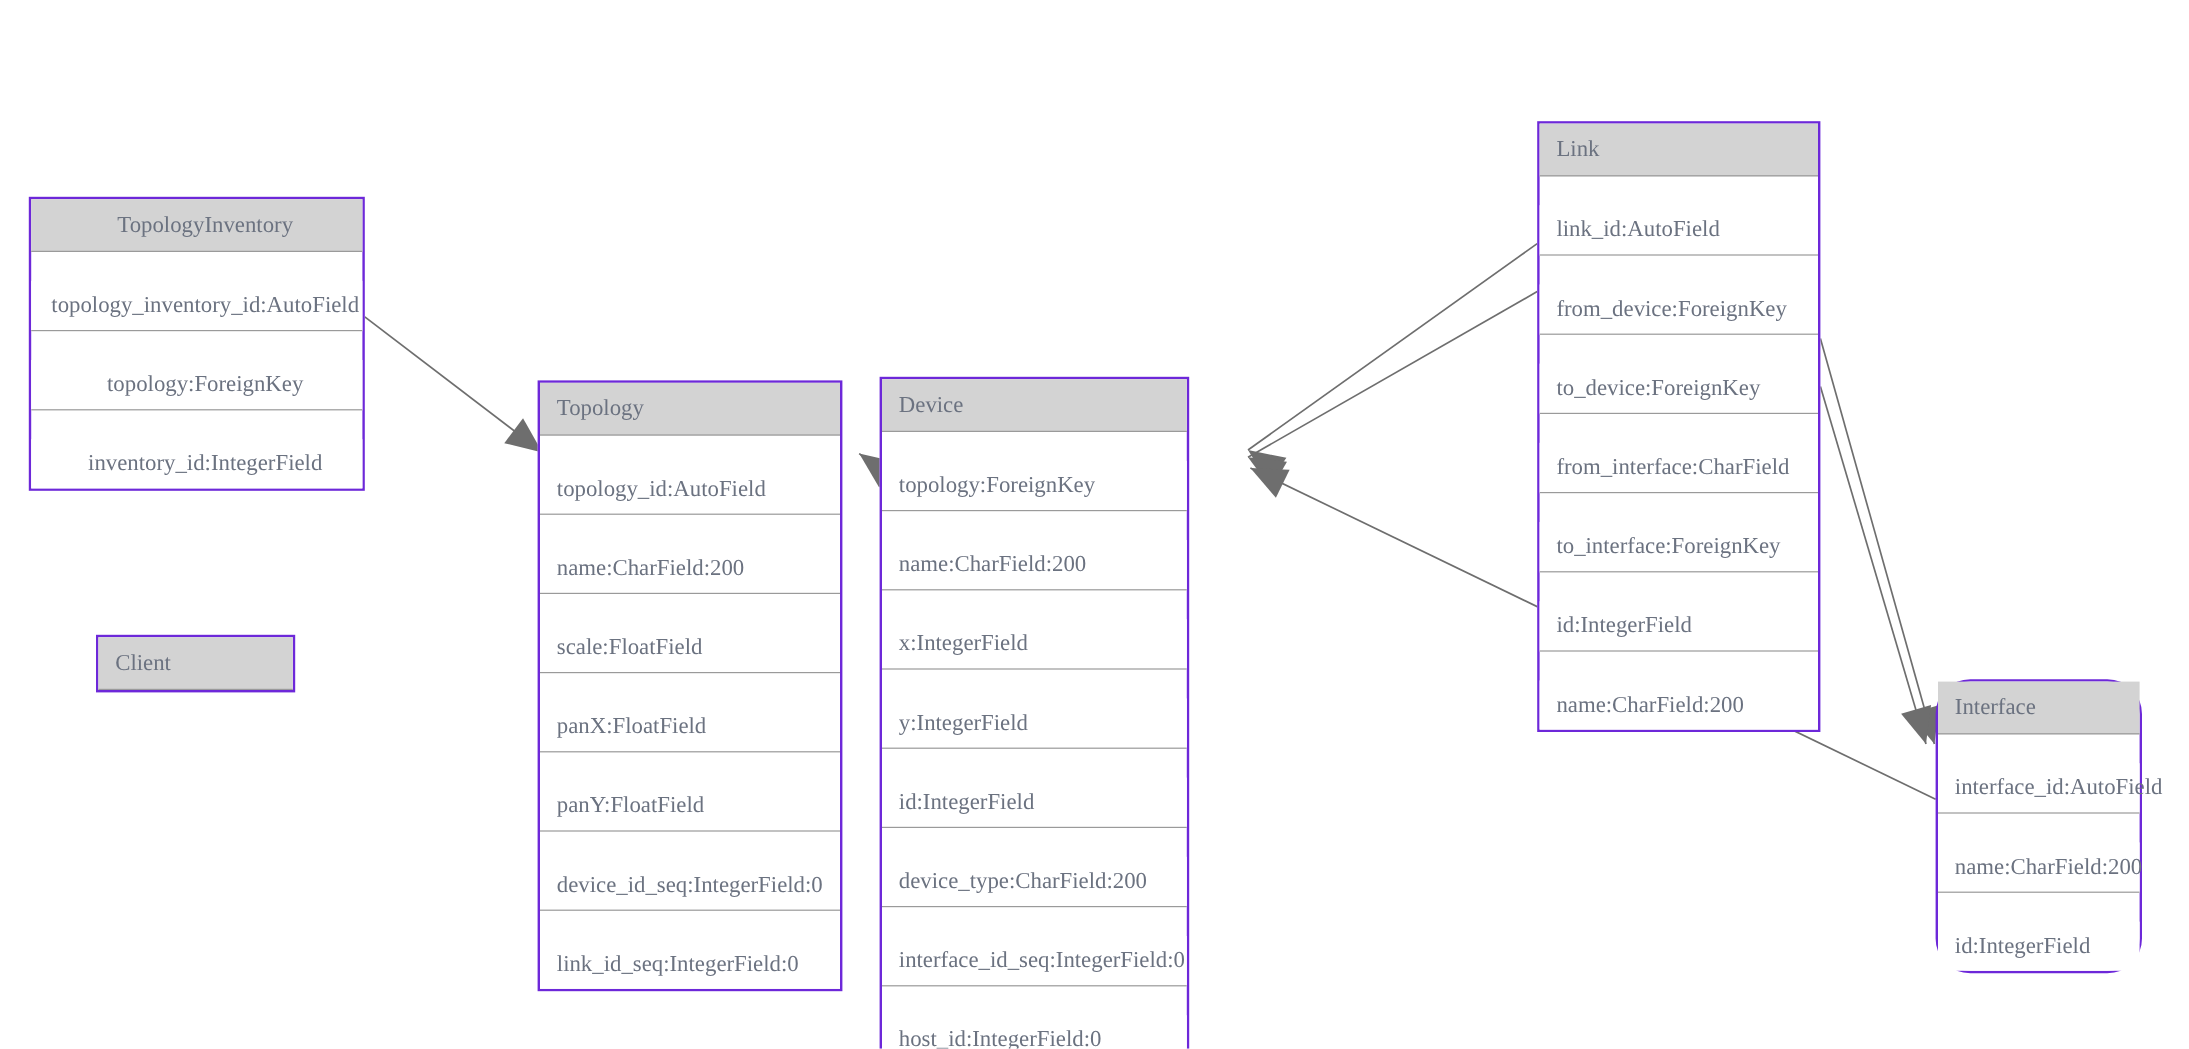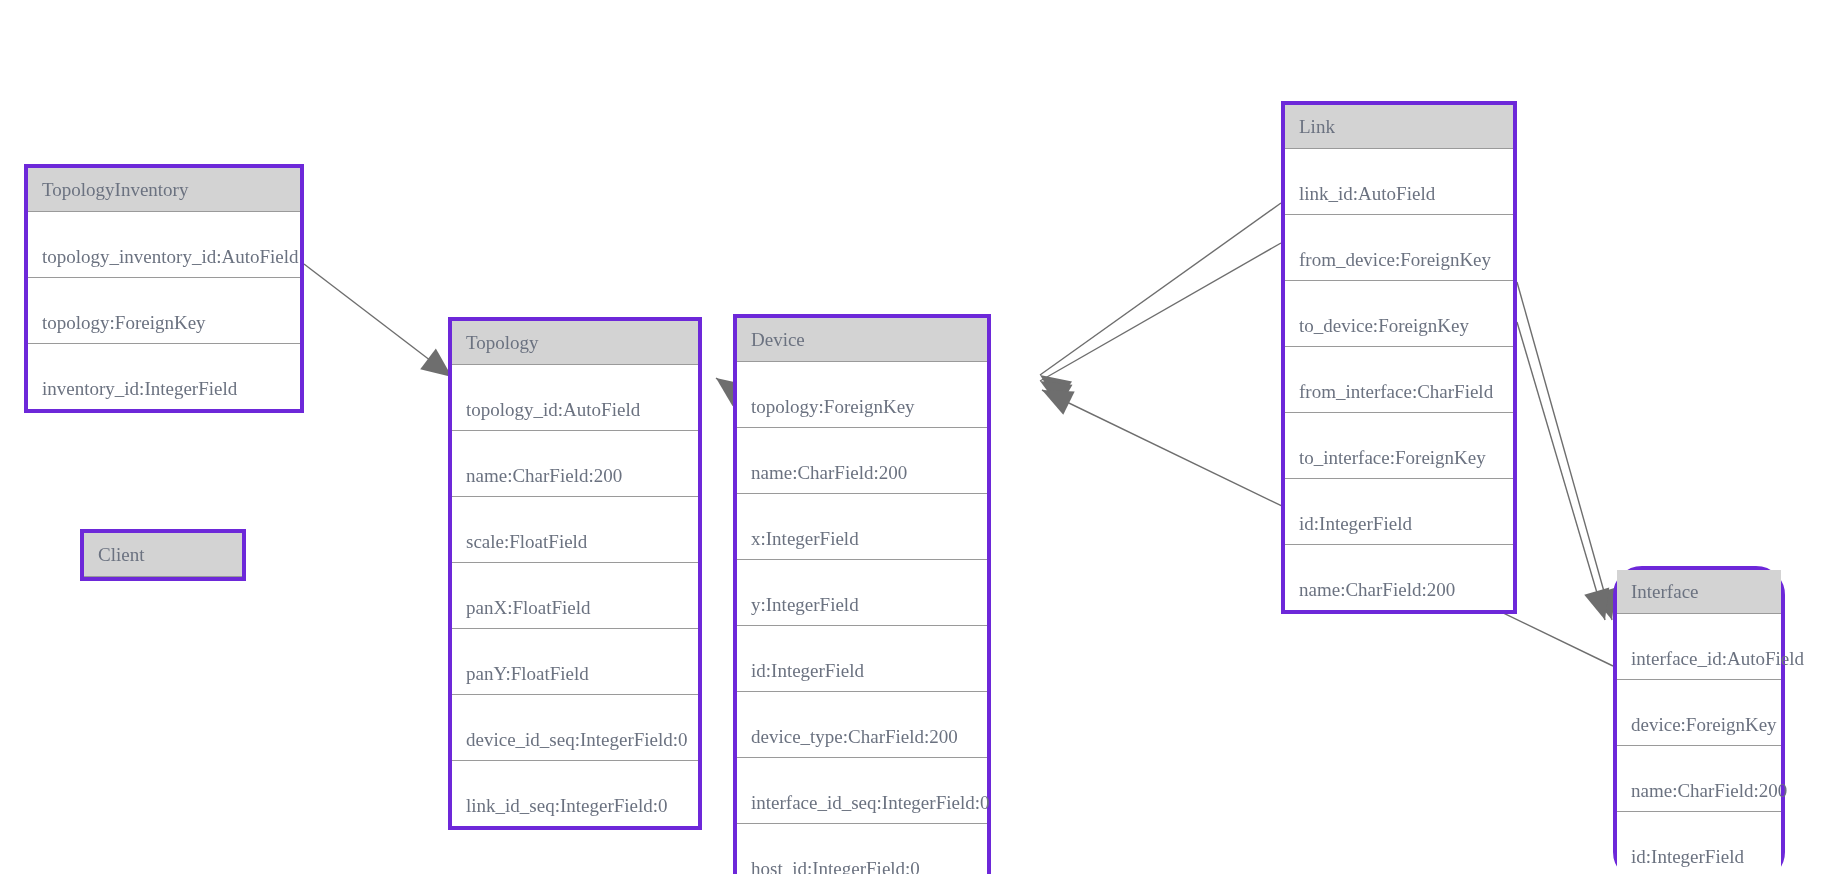--- a/index.html
+++ b/index.html
@@ -19,21 +19,21 @@
     position: absolute;
     left: 0;
     top: 0;
     width: 1824px;
     height: 874px;
     pointer-events: none;
   }
   .entity {
     position: absolute;
     box-sizing: border-box;
-    border: 4px solid #6d28d9;
+    border: 2px solid #6d28d9;
     background: #ffffff;
     border-collapse: collapse;
   }
   .entity-header {
     box-sizing: border-box;
     background: #d3d3d3;
     border-bottom: 1px solid #9a9a9a;
     color: #6b7280;
     font-size: 19px;
     line-height: 1;
@@ -83,21 +83,21 @@
       <path d="M 1517,282 L 1612,620" stroke="#6e6e6e" stroke-width="1.4" fill="none"></path>
       <g transform="translate(1612,620) rotate(74)">
         <path d="M 0,0 L -30,-13 L -30,13 Z" fill="#6e6e6e"></path>
       </g>
       <path d="M 1517,322 L 1605,620" stroke="#6e6e6e" stroke-width="1.4" fill="none"></path>
       <g transform="translate(1605,620) rotate(74)">
         <path d="M 0,0 L -30,-13 L -30,13 Z" fill="#6e6e6e"></path>
       </g>
     </svg>
   <div id="entity-layer">
-      <div class="entity" style="left: 24px; top: 164px; width: 280px;">
+      <div class="entity" style="left: 24px; top: 164px; width: 280px; text-align: center;">
         <div class="entity-header">TopologyInventory</div>
         <div class="entity-field">topology_inventory_id:AutoField</div>
         <div class="entity-field">topology:ForeignKey</div>
         <div class="entity-field last">inventory_id:IntegerField</div>
       </div>
       <div class="entity" style="left: 80px; top: 529px; width: 166px;">
         <div class="entity-header">Client</div>
       </div>
       <div class="entity" style="left: 448px; top: 317px; width: 254px;">
         <div class="entity-header">Topology</div>
@@ -126,18 +126,17 @@
         <div class="entity-field">from_device:ForeignKey</div>
         <div class="entity-field">to_device:ForeignKey</div>
         <div class="entity-field">from_interface:CharField</div>
         <div class="entity-field">to_interface:ForeignKey</div>
         <div class="entity-field">id:IntegerField</div>
         <div class="entity-field last">name:CharField:200</div>
       </div>
       <div class="entity" style="left: 1613px; top: 566px; width: 172px; border-radius: 29px;">
         <div class="entity-header">Interface</div>
         <div class="entity-field">interface_id:AutoField</div>
-        <div class="entity-field">device:ForeignKey</div>
         <div class="entity-field">name:CharField:200</div>
         <div class="entity-field last">id:IntegerField</div>
       </div>
     </div>
 </div>
 
 </body></html>

